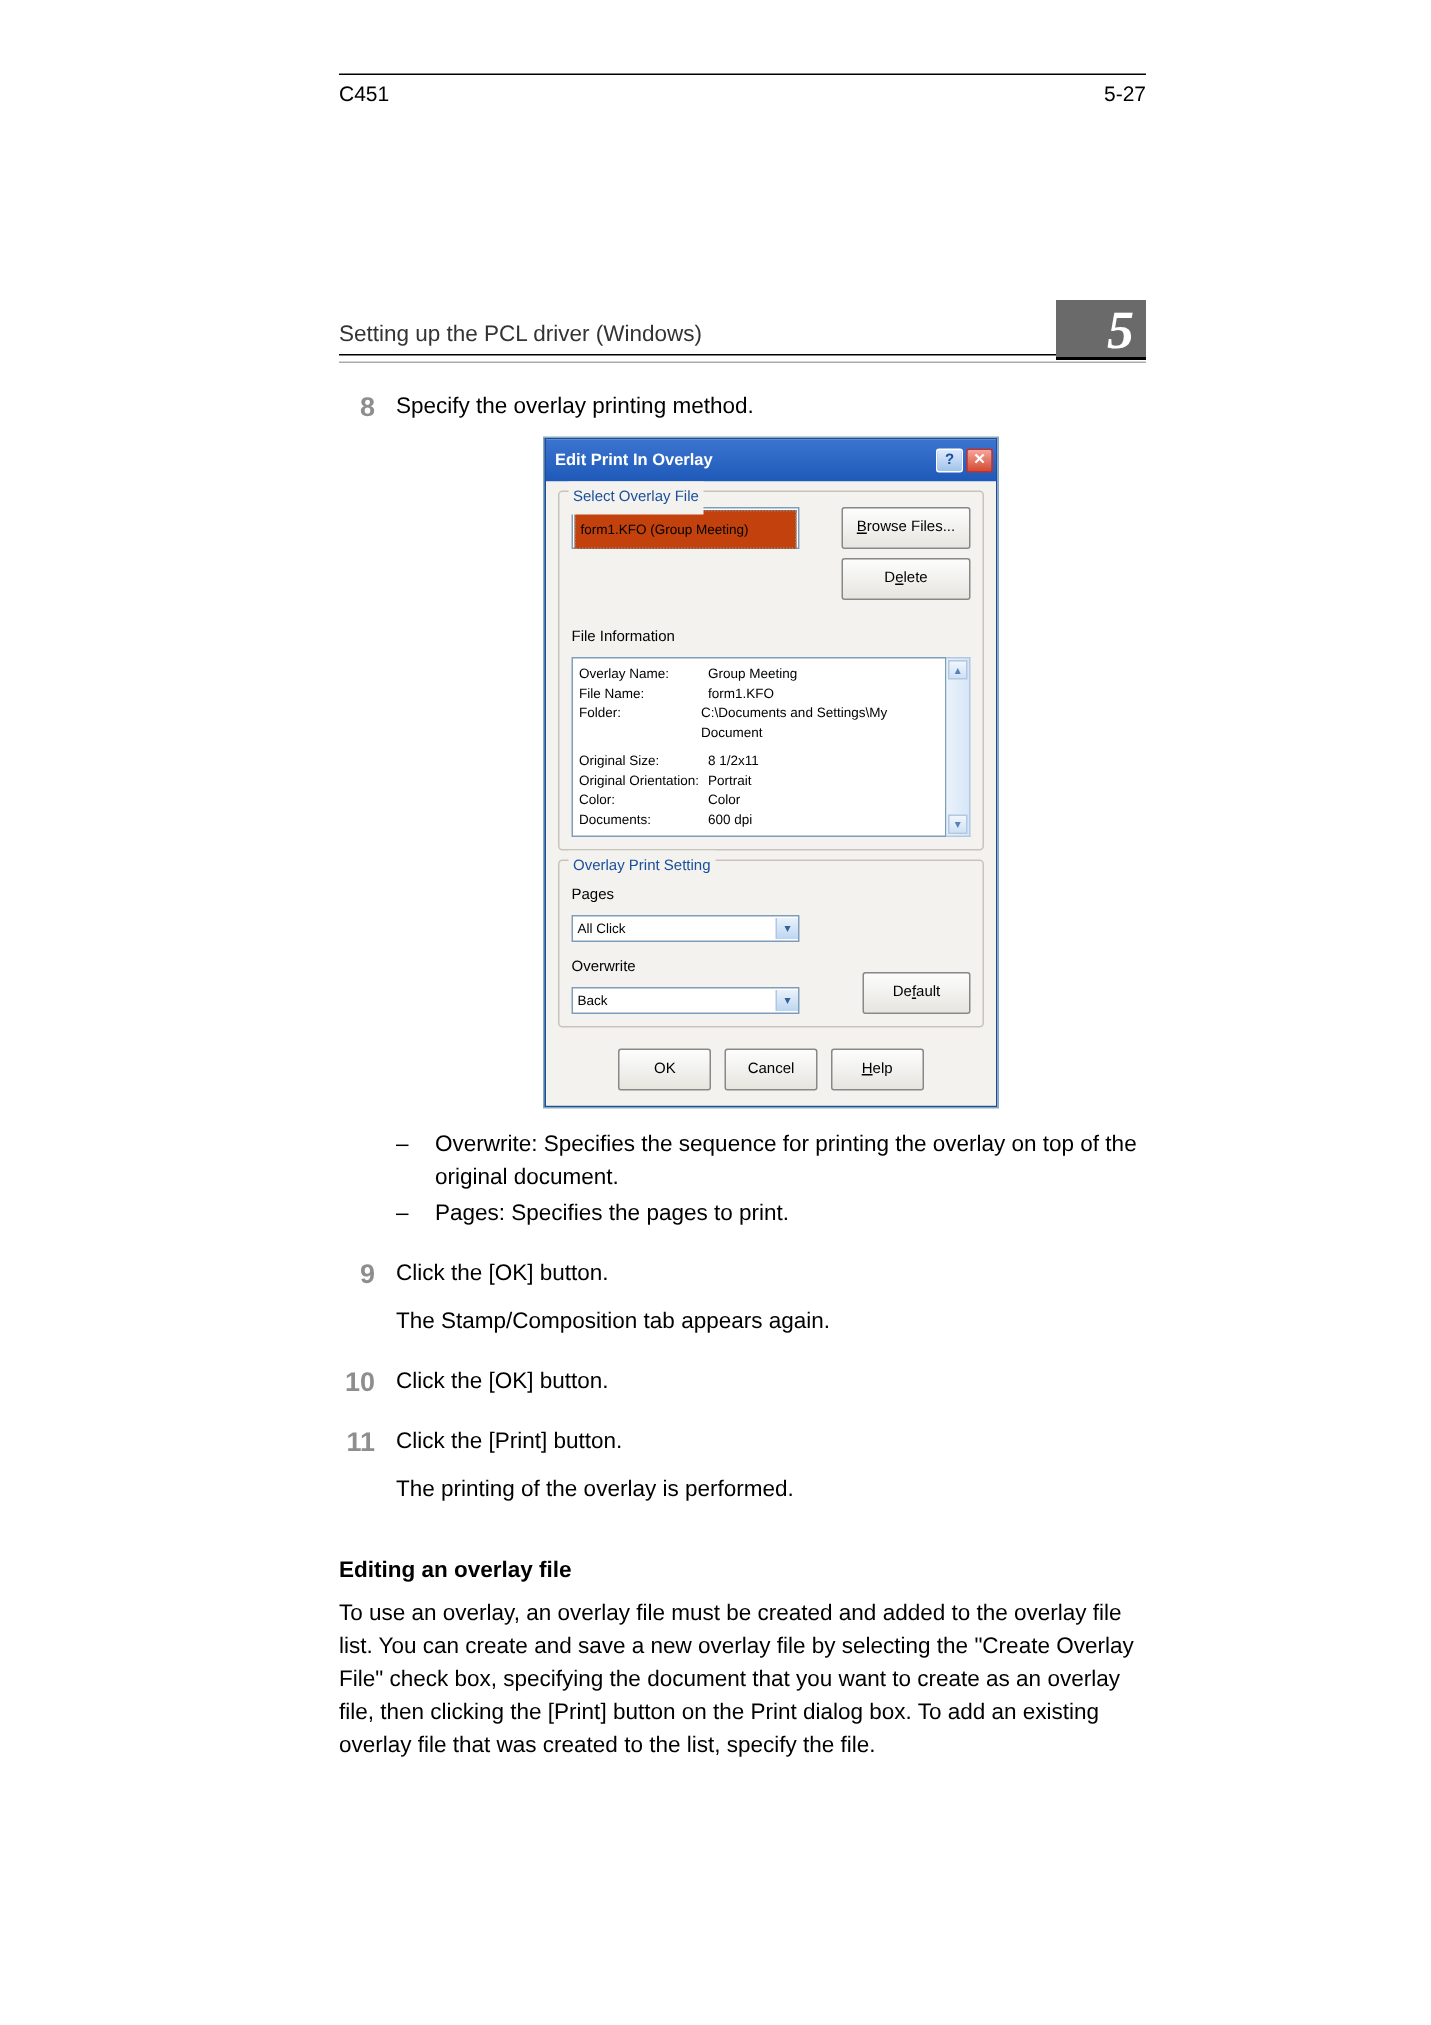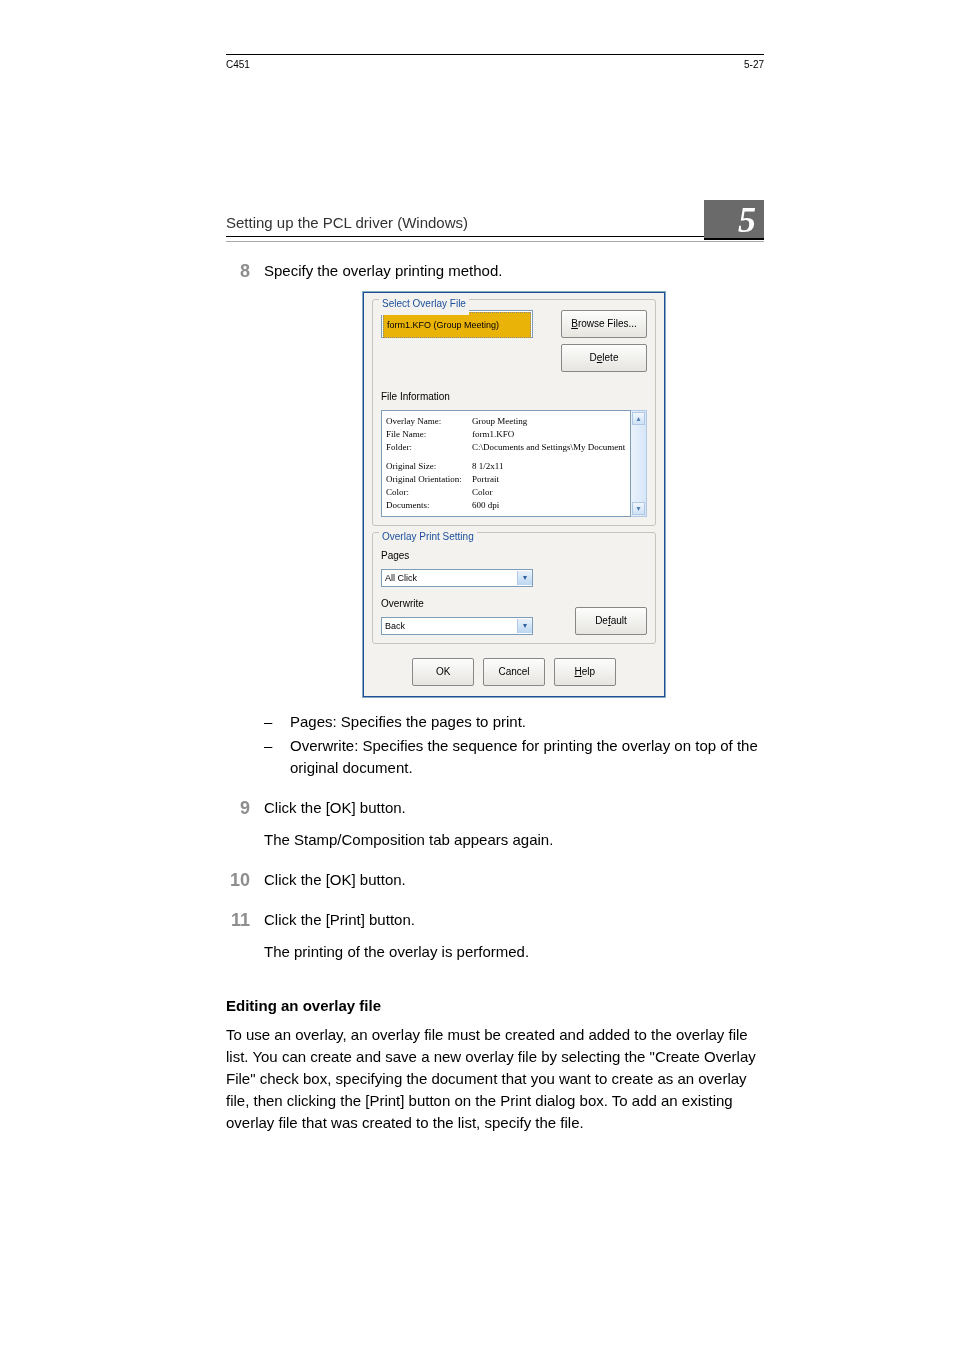--- a/index.html
+++ b/index.html
@@ -109,21 +109,21 @@
   }
   .footer {
     position: absolute;
     left: 226px;
     right: 190px;
     bottom: 130px;
     border-top: 1px solid #000;
     padding-top: 4px;
     display: flex;
     justify-content: space-between;
-    font-size: 10px;
+    font-size: 14px;
   }
   
   .dialog {
     width: 300px;
     margin: 8px auto 14px auto;
     border: 1px solid #1b4f9c;
     box-shadow: 0 0 0 1px #8ab;
     font-family: Tahoma, Arial, sans-serif;
     font-size: 10px;
   }
@@ -170,21 +170,21 @@
     padding: 0 3px;
   }
   .listbox {
     border: 1px solid #7e9db9;
     background: #fff;
     height: 26px;
     width: 150px;
     margin-top: 4px;
   }
   .listbox .item {
-    background: #eab308;
+    background: #c2410c;
     border: 1px dotted #888;
     margin: 1px;
     padding: 1px 3px;
     font-size: 9px;
   }
   .btn {
     display: inline-block;
     min-width: 72px;
     text-align: center;
     border: 1px solid #888;
@@ -197,21 +197,20 @@
   .btncol {
     float: right;
     margin-top: 4px;
   }
   .btncol .btn { display:block; width:86px; margin-bottom:6px; }
   .u { text-decoration: underline; }
   .clr { clear: both; }
   .infowrap {
     display: flex;
     margin-top: 2px;
-    font-family: Liberation Serif, serif;
   }
   .infocontent {
     background:#fff;
     border:1px solid #7e9db9;
     flex:1;
     padding:4px 4px;
     font-size:9px;
     line-height: 13px;
   }
   .scroll {
@@ -269,20 +268,25 @@
   <div class="big-chapter">5</div>
 
   <div class="content">
 
     <div class="step">
       <div class="stepnum">8</div>
       <div class="stepbody">
         <p>Specify the overlay printing method.</p>
 
         <div class="dialog">
+          <div class="titlebar">
+            <span class="t">Edit Print In Overlay</span>
+            <span class="tbtn help">?</span>
+            <span class="tbtn close">✕</span>
+          </div>
           <div class="dlgbody">
             <div class="fieldset">
               <span class="legend">Select Overlay File</span>
               <div class="btncol">
                 <span class="btn"><span class="u">B</span>rowse Files...</span>
                 <span class="btn">D<span class="u">e</span>lete</span>
               </div>
               <div class="listbox">
                 <div class="item">form1.KFO (Group Meeting)</div>
               </div>
@@ -351,22 +355,22 @@
 
             <div class="dlgfooter">
               <span class="btn">OK</span>
               <span class="btn">Cancel</span>
               <span class="btn"><span class="u">H</span>elp</span>
             </div>
           </div>
         </div>
 
         <ul class="sub">
+          <li>Overwrite: Specifies the sequence for printing the overlay on top of the original document.</li>
           <li>Pages: Specifies the pages to print.</li>
-          <li>Overwrite: Specifies the sequence for printing the overlay on top of the original document.</li>
         </ul>
       </div>
     </div>
 
     <div class="step">
       <div class="stepnum">9</div>
       <div class="stepbody">
         <p>Click the [OK] button.</p>
         <p>The Stamp/Composition tab appears again.</p>
       </div>

